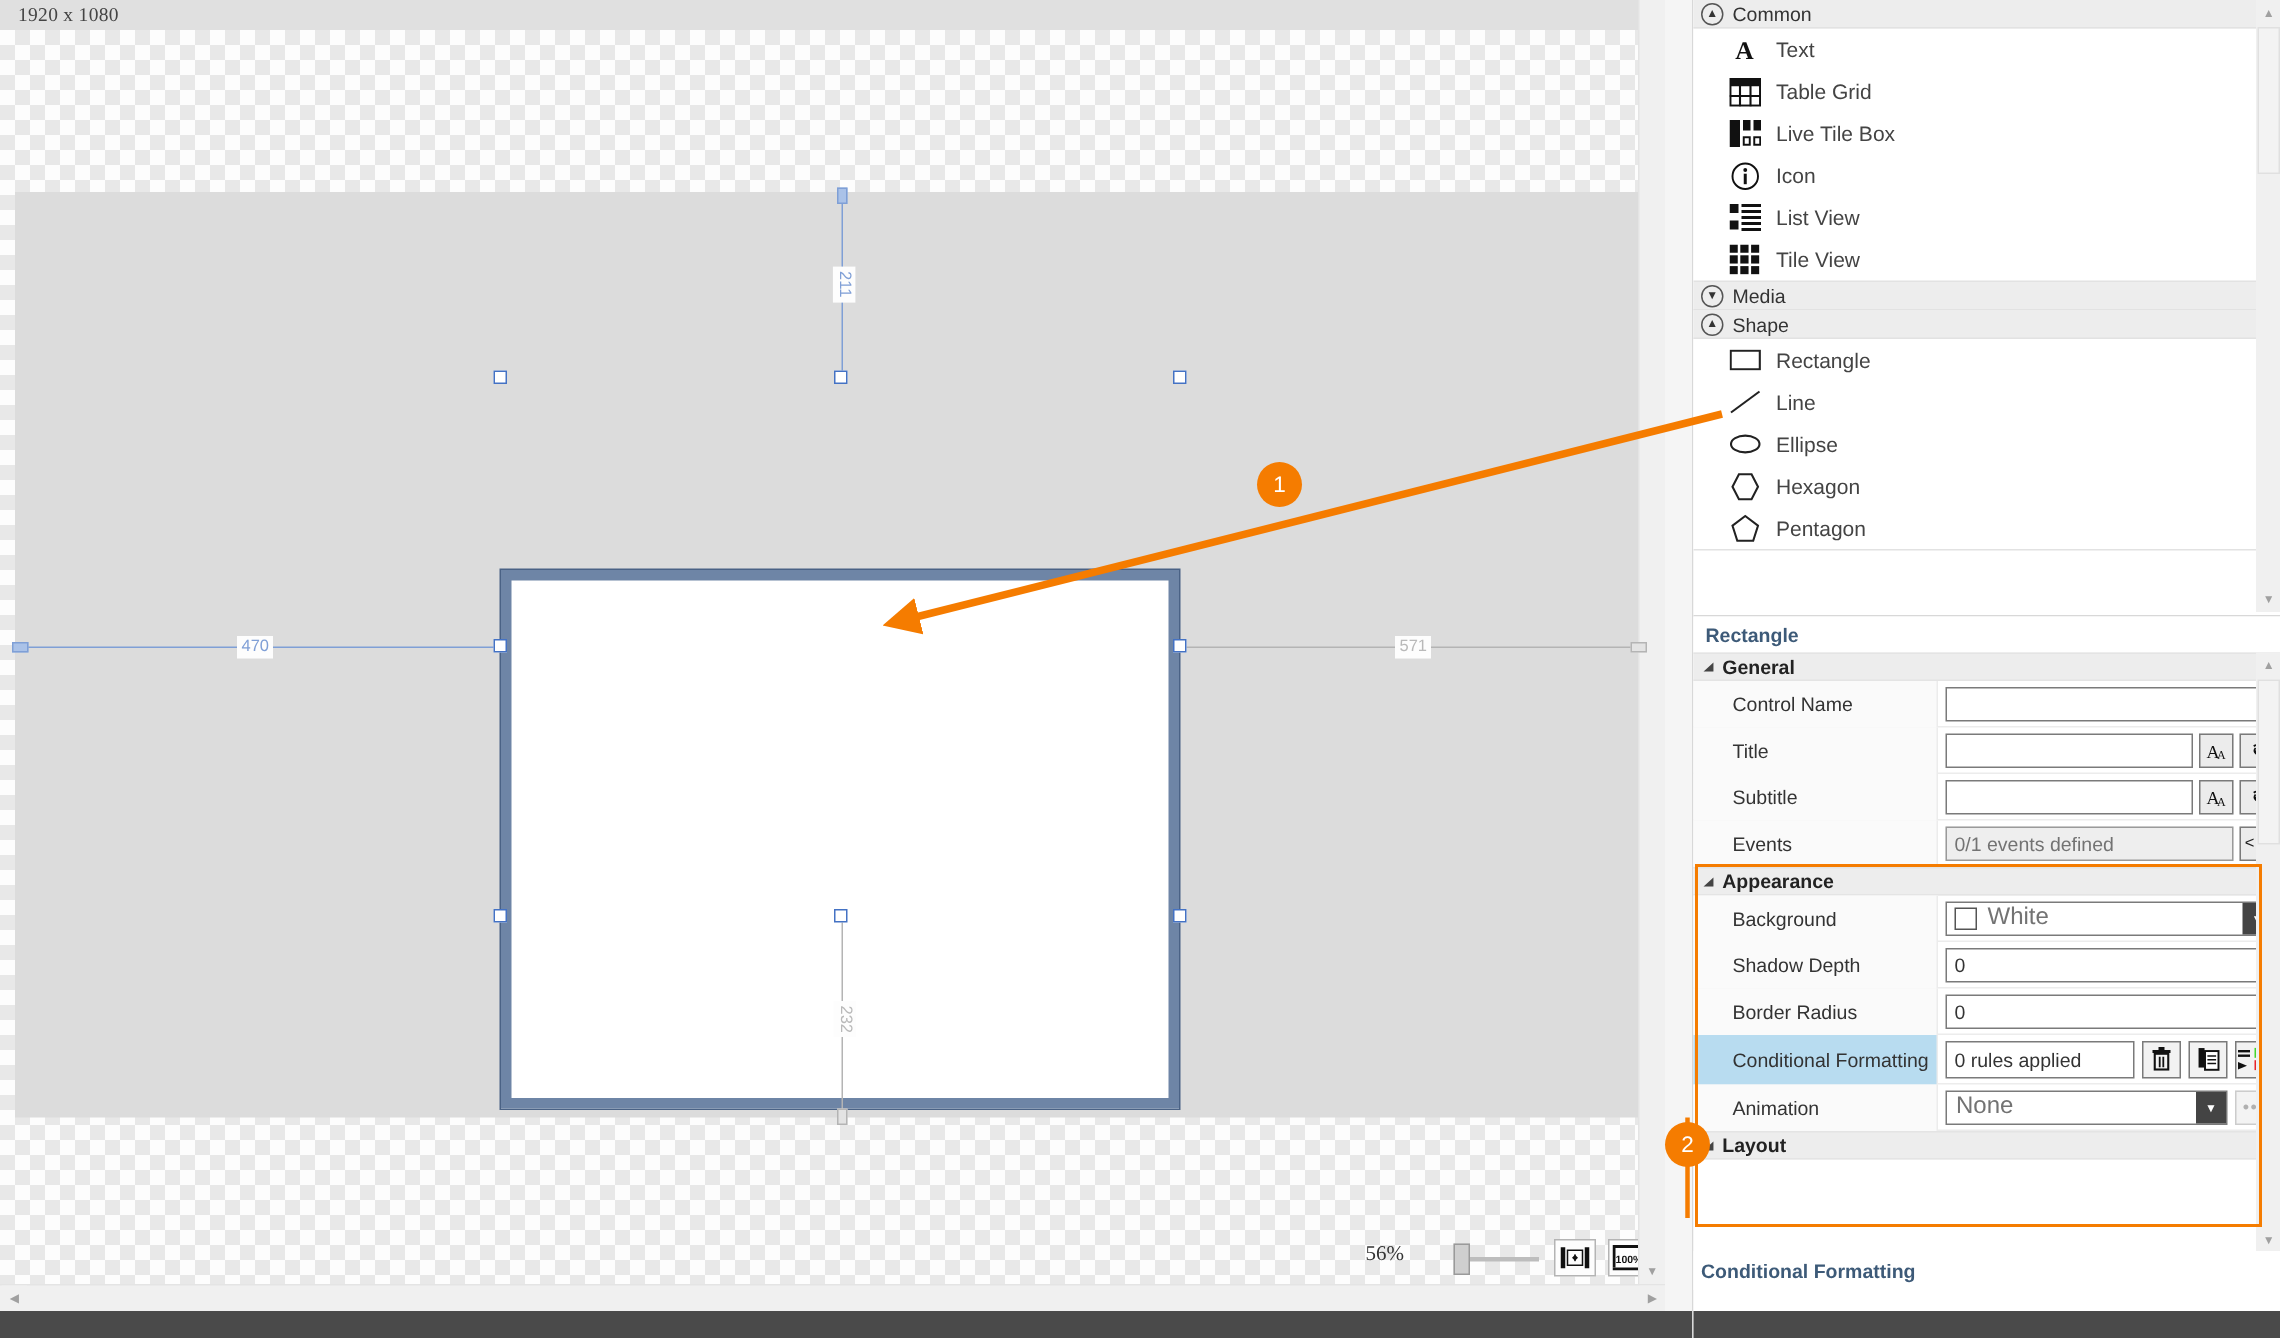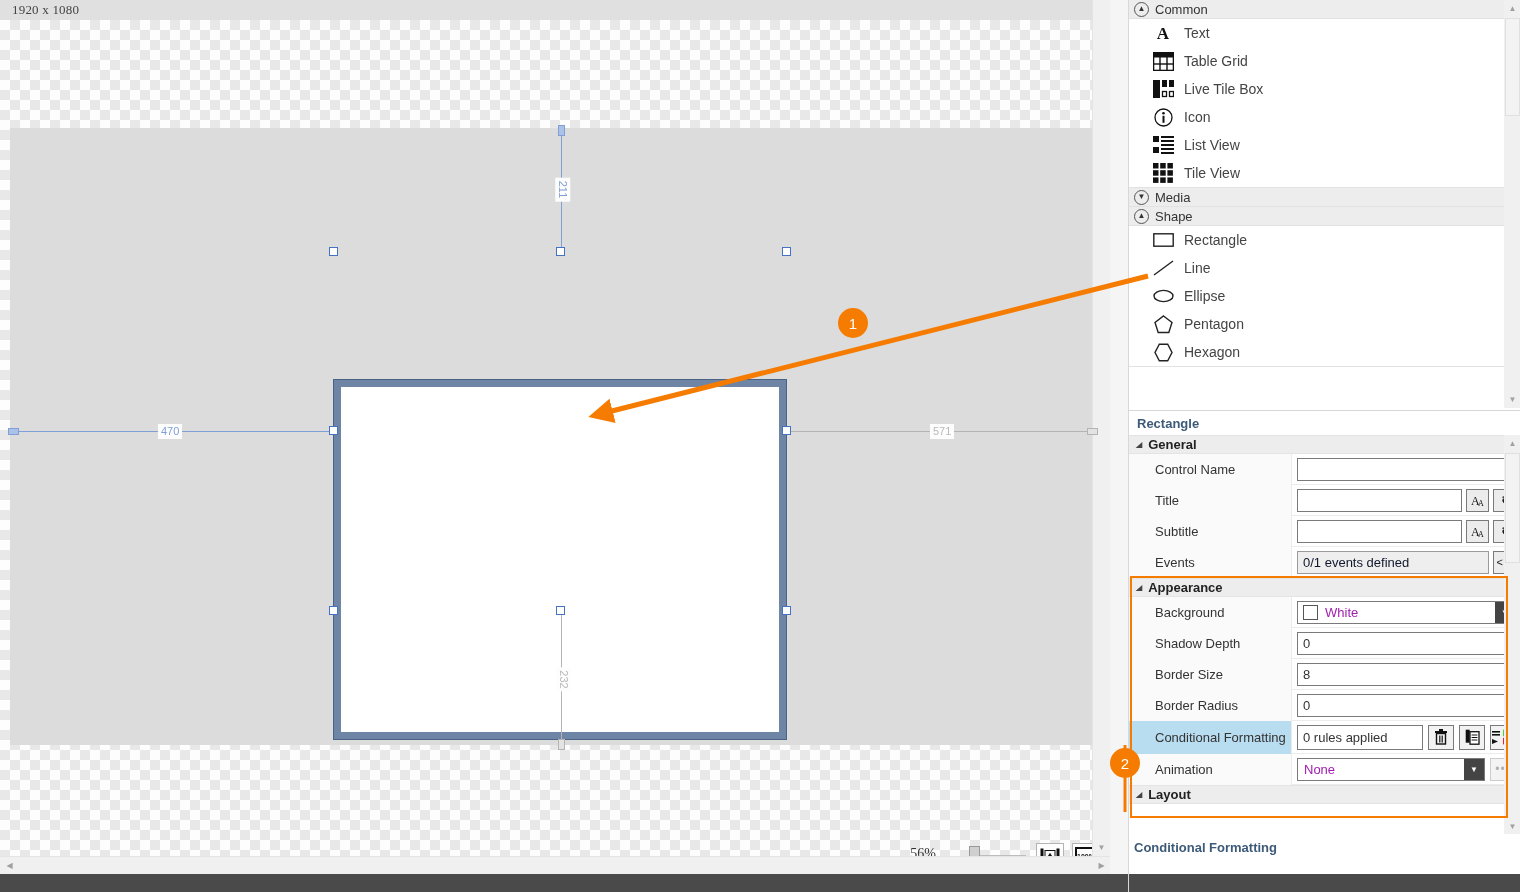--- a/index.html
+++ b/index.html
@@ -114,21 +114,21 @@
     width: 30px; height: 30px; border-radius: 50%;
     background: #f57c00;
     color: #ffffff;
     font-size: 15px;
     display: flex; align-items: center; justify-content: center;
     z-index: 62;
   }
 
   
   #zoom-bar {
-    position: absolute; left: 0; bottom: 19px;
+    position: absolute; left: 0; bottom: 36px;
     width: 1110px; height: 38px;
   }
   #zoom-pct {
     position: absolute; right: 174px; top: 11px;
     font-family: "Liberation Serif", serif;
     font-size: 14px; color: #333;
   }
   #zoom-slider {
     position: absolute; right: 84px; top: 20px;
     width: 54px; height: 3px; background: #bdbdbd;
@@ -280,39 +280,39 @@
     height: 31px;
   }
   .txtbox {
     flex: 1; height: 23px;
     background: #ffffff;
     border: 1px solid #7a7a7a;
     font-size: 13px; color: #333;
     display: flex; align-items: center;
     padding-left: 5px;
   }
-  .txtbox.readonly { background: #eeeeee; color: #0f172a; border-color: #9a9a9a; }
+  .txtbox.readonly { background: #eeeeee; color: #737373; border-color: #9a9a9a; }
   .sqbtn {
     width: 23px; height: 23px; margin-left: 4px;
     background: #ececec; border: 1px solid #7a7a7a;
     display: flex; align-items: center; justify-content: center;
     flex: none;
     font-size: 11px; color: #222;
   }
   .combo {
     flex: 1; height: 23px;
     border: 1px solid #7a7a7a;
     background: #ffffff;
     display: flex; align-items: center;
   }
   .combo .swatch {
     width: 15px; height: 15px; margin-left: 5px; flex: none;
     border: 1px solid #555;
   }
-  .combo .ctext { font-size: 13px; color: #a21caf; margin-left: 7px; flex: 1; }
+  .combo .ctext { font-size: 16px; color: #737373; margin-left: 7px; flex: 1; }
   .combo .carr {
     width: 20px; height: 21px; flex: none;
     background: #444; color: #fff;
     display: flex; align-items: center; justify-content: center;
     font-size: 8px;
   }
   .combo.plain .ctext { margin-left: 6px; }
   .row-hl .pname { background: #b8dcf0; }
   .pname.hl { background: #b8dcf0; }
 
@@ -561,33 +561,33 @@
             <svg width="21" height="14" viewBox="0 0 21 14">
                 <ellipse cx="10.5" cy="7" rx="9.5" ry="5.6" fill="#fff" stroke="#222" stroke-width="1.4"></ellipse>
               </svg>
           </span>
           <span class="lbl">Ellipse</span>
         </div>
 
         <div class="tb-item">
           <span class="ico">
             <svg width="19" height="19" viewBox="0 0 19 19">
+                <polygon points="5.3,1.2 13.7,1.2 18,9.5 13.7,17.8 5.3,17.8 1,9.5" fill="#fff" stroke="#222" stroke-width="1.4"></polygon>
+              </svg>
+          </span>
+          <span class="lbl">Hexagon</span>
+        </div>
+
+        <div class="tb-item">
+          <span class="ico">
+            <svg width="19" height="19" viewBox="0 0 19 19">
                 <polygon points="9.5,1 18,7.5 14.8,17.5 4.2,17.5 1,7.5" fill="#fff" stroke="#222" stroke-width="1.4"></polygon>
               </svg>
           </span>
           <span class="lbl">Pentagon</span>
-        </div>
-
-        <div class="tb-item">
-          <span class="ico">
-            <svg width="19" height="19" viewBox="0 0 19 19">
-                <polygon points="5.3,1.2 13.7,1.2 18,9.5 13.7,17.8 5.3,17.8 1,9.5" fill="#fff" stroke="#222" stroke-width="1.4"></polygon>
-              </svg>
-          </span>
-          <span class="lbl">Hexagon</span>
         </div>
       </div>
 
       <div id="toolbox-scroll">
         <div class="sb-arrow" style="left:0; top:0;">▲</div>
         <div id="tb-thumb"></div>
         <div class="sb-arrow" style="left:0; bottom:0;">▼</div>
       </div>
     </div>
 
@@ -670,26 +670,20 @@
       </div>
 
       <div class="prow">
         <div class="pname">Shadow Depth</div>
         <div class="pval">
           <div class="txtbox">0</div>
         </div>
       </div>
 
 
-      <div class="prow">
-        <div class="pname">Border Size</div>
-        <div class="pval">
-          <div class="txtbox">8</div>
-        </div>
-      </div>
 
       <div class="prow">
         <div class="pname">Border Radius</div>
         <div class="pval">
           <div class="txtbox">0</div>
         </div>
       </div>
 
       <div class="prow row-hl" style="height:33px;">
         <div class="pname hl" style="height:33px; line-height:33px;">Conditional Formatting</div>

